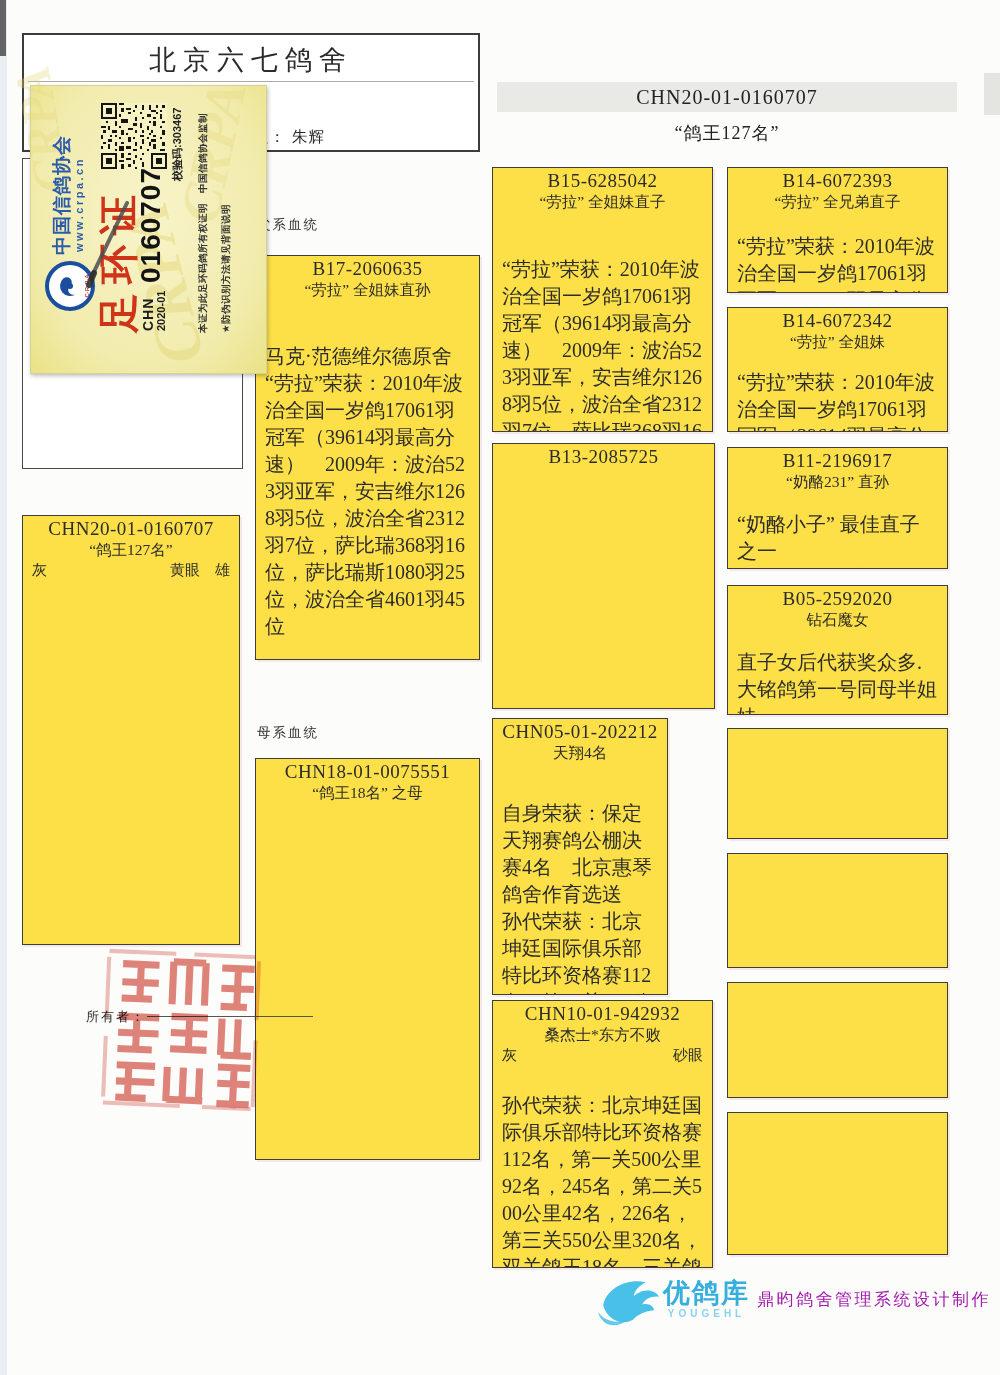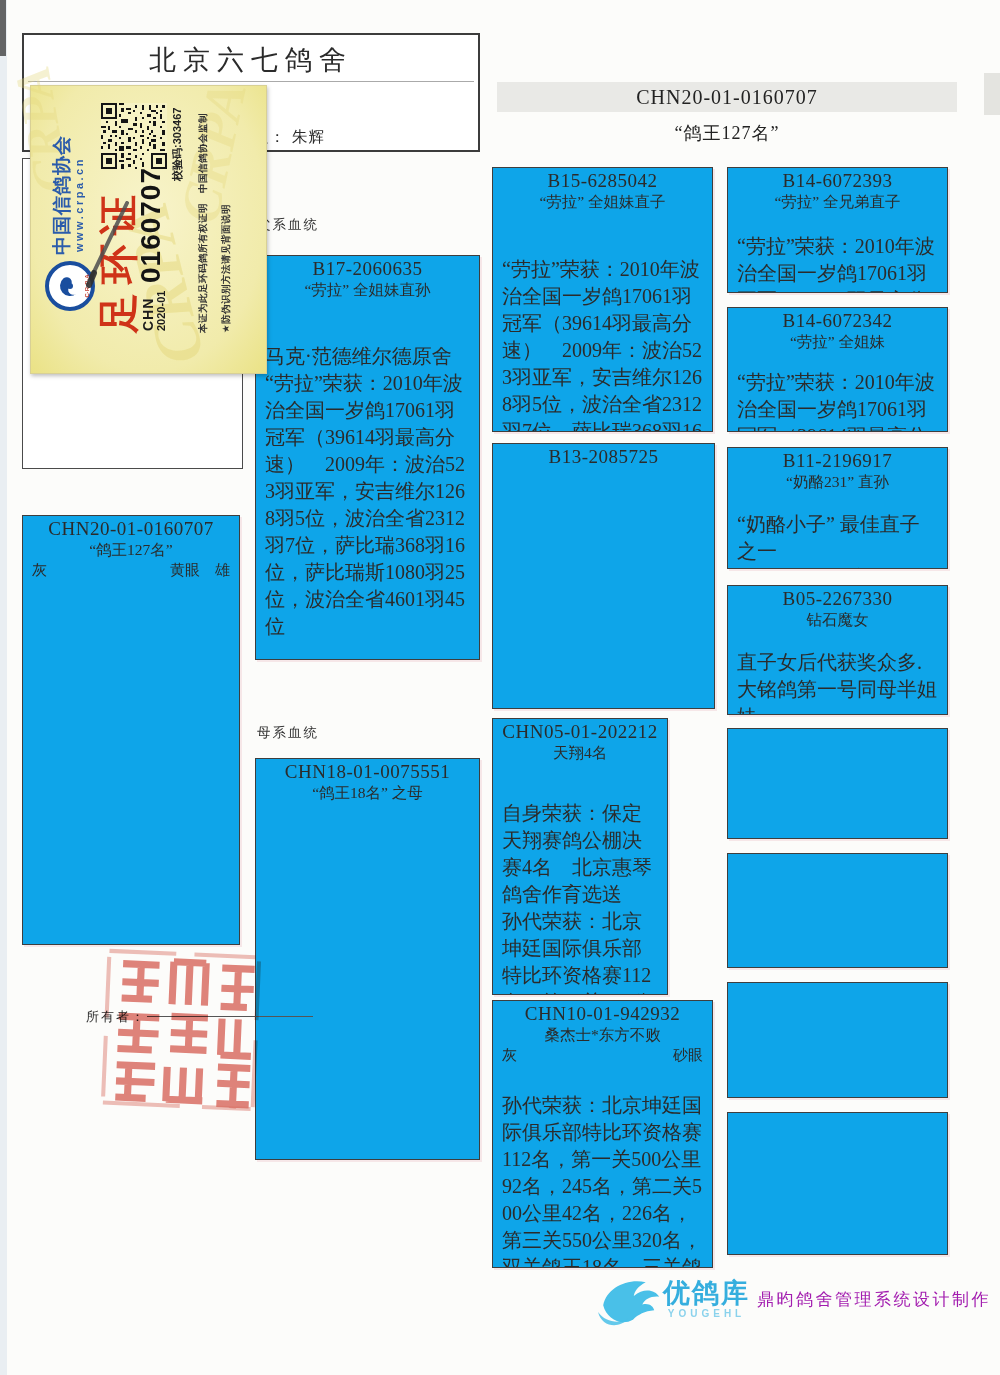--- a/index.html
+++ b/index.html
@@ -43,21 +43,21 @@
   .penmark { position:absolute; left:0; top:0; }
 
   
   .title-bar { left:497px; top:82px; width:460px; height:30px; background:#e9e9e6; text-align:center;
                line-height:30px; font-size:20px; letter-spacing:1px; color:#222; }
   .pedigree-title { left:497px; top:121px; width:460px; text-align:center; font-size:18px; color:#222; letter-spacing:1px; }
 
   .section-label { font-size:13.5px; color:#333; letter-spacing:2px; }
 
   
-  .card { position:absolute; box-sizing:border-box; border:1.6px solid #3e3e3e; background:#0ea5e9;
+  .card { position:absolute; box-sizing:border-box; border:1.6px solid #3e3e3e; background:#fde047;
           padding:2px 9px 4px; overflow:hidden; box-shadow:2px 2px 0 rgba(226,158,168,.22); }
   .card-title { text-align:center; font-size:19px; line-height:22px; letter-spacing:.5px; }
   .card-sub { text-align:center; font-size:15.5px; line-height:19px; }
   .card-traits { display:flex; justify-content:space-between; font-size:15px; line-height:22px; }
   .card-body { font-size:20px; line-height:27px; white-space:pre-line; word-break:break-all; }
 
   
   .owner-label { left:86px; top:1008px; font-size:13px; letter-spacing:2px; }
   .owner-line { left:147px; top:1016px; width:166px; border-top:1.6px solid #555; }
   .seal { left:98px; top:950px; width:166px; height:162px; transform:rotate(2.5deg); mix-blend-mode:multiply; z-index:6; }
@@ -202,21 +202,21 @@
   </div>
 
   <div class="card" style="left:727px; top:447px; width:221px; height:122px;">
     <div class="card-title">B11-2196917</div>
     <div class="card-sub">“奶酪231” 直孙</div>
     <div class="card-body" style="margin-top:20px;">“奶酪小子” 最佳直子之一
 “231” 直子做育</div>
   </div>
 
   <div class="card" style="left:727px; top:585px; width:221px; height:130px;">
-    <div class="card-title">B05-2267330</div>
+    <div class="card-title">B05-2592020</div>
     <div class="card-sub">钻石魔女</div>
     <div class="card-body" style="margin-top:20px;">直子女后代获奖众多.
 大铭鸽第一号同母半姐妹.
 日本国际公棚冠军同父半姐妹.</div>
   </div>
 
   <div class="card" style="left:727px; top:728px; width:221px; height:111px;"></div>
   <div class="card" style="left:727px; top:853px; width:221px; height:115px;"></div>
   <div class="card" style="left:727px; top:982px; width:221px; height:116px;"></div>
   <div class="card" style="left:727px; top:1112px; width:221px; height:143px;"></div>

